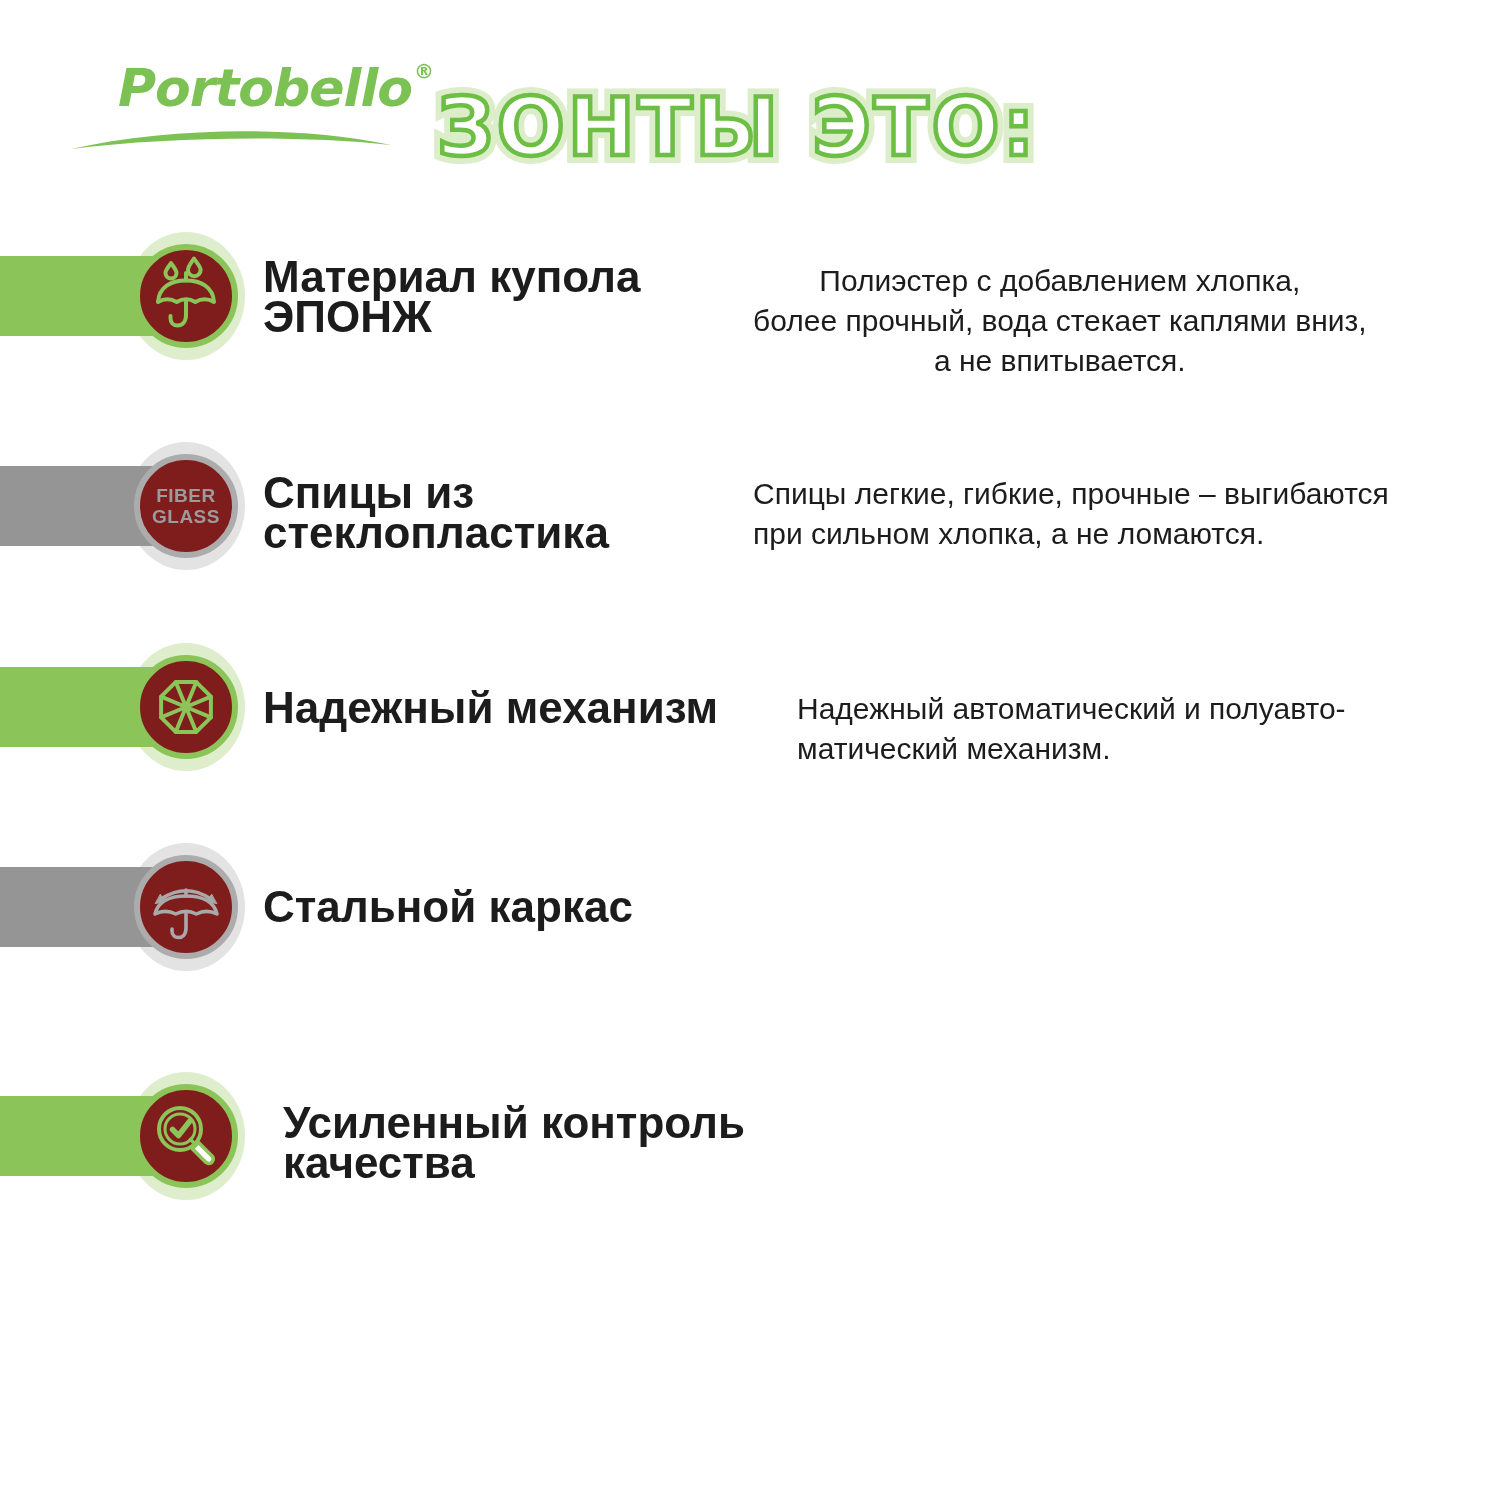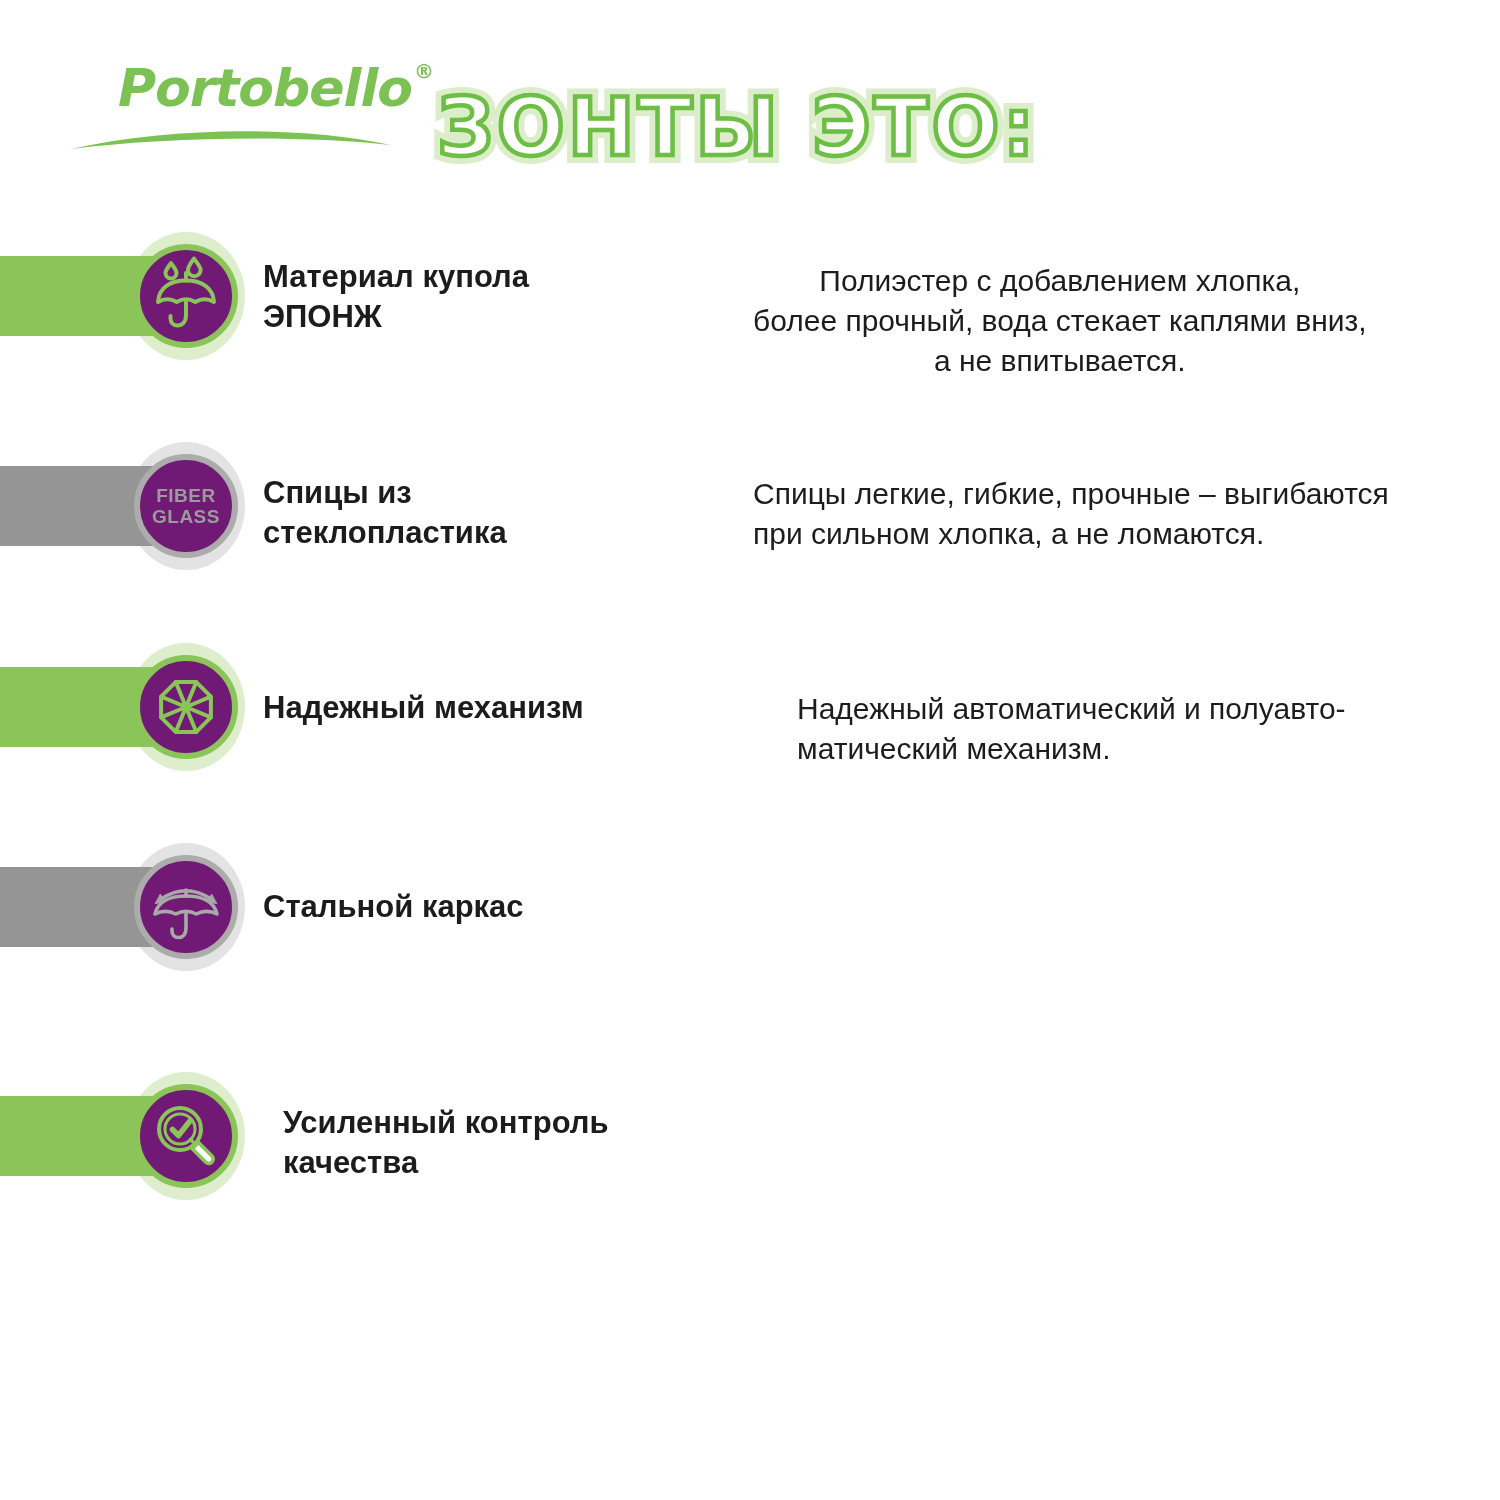--- a/index.html
+++ b/index.html
@@ -28,29 +28,29 @@
 
   .bar{position:absolute;left:0;top:65px;width:160px;height:80px;z-index:2;}
   .green .bar{background:#8bc458;}
   .gray  .bar{background:#959595;}
 
   .halo{position:absolute;left:127px;top:41px;width:118px;height:128px;border-radius:50%;z-index:1;}
   .green .halo{background:#deedcc;}
   .gray  .halo{background:#e3e3e3;}
 
   .circle{position:absolute;left:134px;top:53px;width:104px;height:104px;border-radius:50%;
-          background:#701a75;box-sizing:border-box;z-index:3;
+          background:#7f1d1d;box-sizing:border-box;z-index:3;
           display:flex;align-items:center;justify-content:center;}
   .green .circle{border:6px solid #8bc458;}
   .gray  .circle{border:6px solid #acacac;}
 
   .fiber-label{font-weight:bold;font-size:19px;line-height:21px;letter-spacing:0.5px;
                color:#9b9b9b;text-align:center;white-space:pre-line;}
 
-  .title{position:absolute;left:263px;font-size:31px;line-height:40px;font-weight:bold;
+  .title{position:absolute;left:263px;font-size:44px;line-height:40px;font-weight:bold;
          color:#1c1c1c;white-space:pre-line;z-index:4;}
   .r1 .title{top:66px;} .r2 .title{top:72px;} .r3 .title{top:86px;}
   .r4 .title{top:85px;} .r5 .title{top:72px;margin-left:20px;}
 
   .desc{position:absolute;left:753px;font-size:30px;line-height:40px;font-weight:normal;
         color:#1c1c1c;white-space:pre-line;z-index:4;}
   .r1 .desc{top:70px;text-align:center;} .r2 .desc{top:73px;} .r3 .desc{top:87px;margin-left:44px;} .r4 .desc{top:90px;}
 
   svg{display:block;}
 </style>

